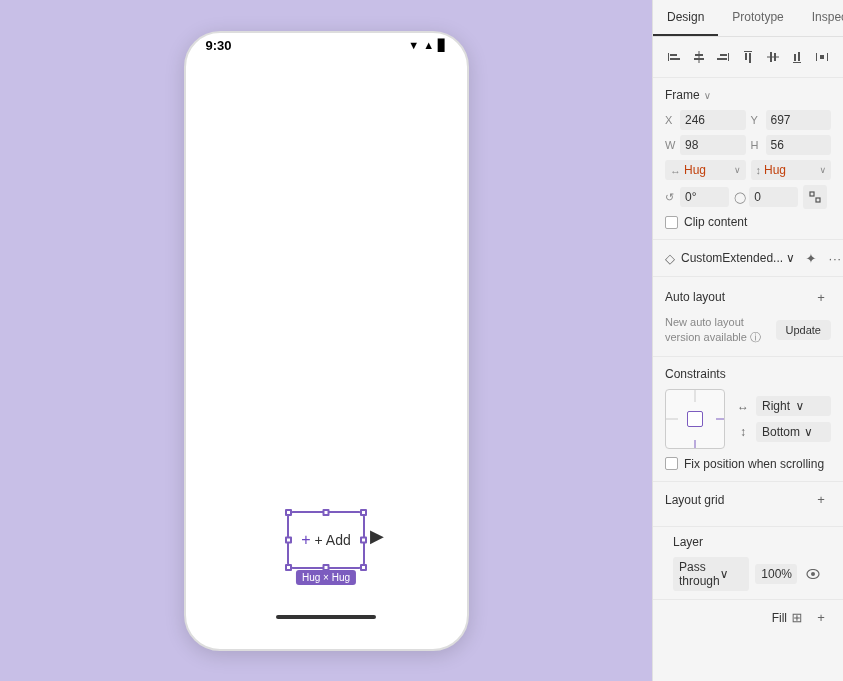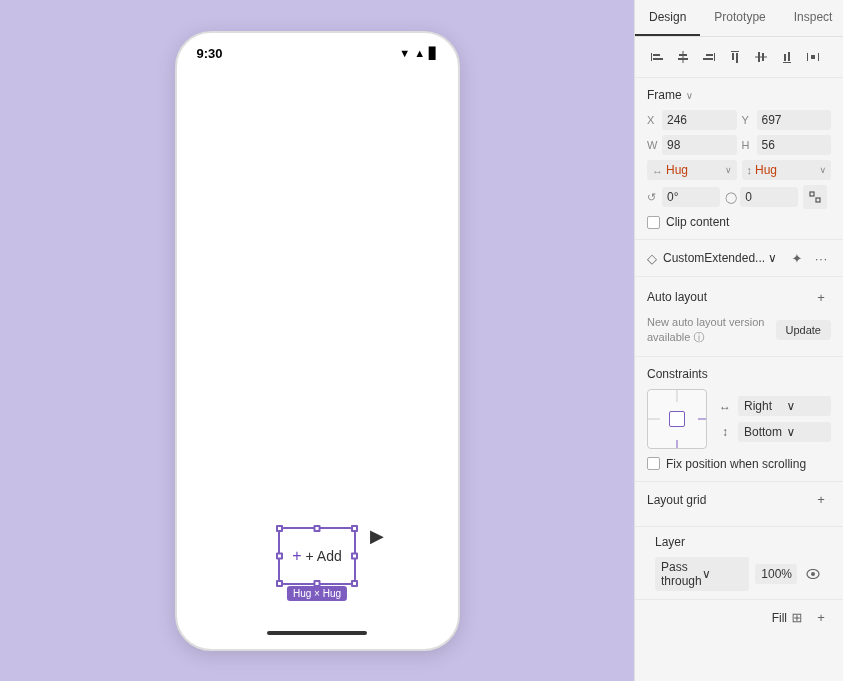--- a/index.html
+++ b/index.html
@@ -31,21 +31,21 @@
       border: 2px solid #ddd;
       position: relative;
       overflow: hidden;
       box-shadow: 0 4px 20px rgba(0,0,0,0.15);
     }
 
     .phone-status-bar {
       display: flex;
       justify-content: space-between;
       align-items: center;
-      padding: 13px 20px;
+      padding: 5px 20px;
       font-size: 13px;
       font-weight: 600;
     }
 
     .phone-time {
       font-size: 13px;
       font-weight: 700;
     }
 
     .phone-icons {
@@ -149,21 +149,21 @@
     .cursor {
       position: absolute;
       left: 370px;
       top: 525px;
       font-size: 18px;
       color: #333;
     }
 
     
     .right-panel {
-      width: 209px;
+      width: 191px;
       background: #f5f5f5;
       border-left: 1px solid #e0e0e0;
       display: flex;
       flex-direction: column;
       font-size: 12px;
       color: #333;
       overflow-y: auto;
     }
 
     

